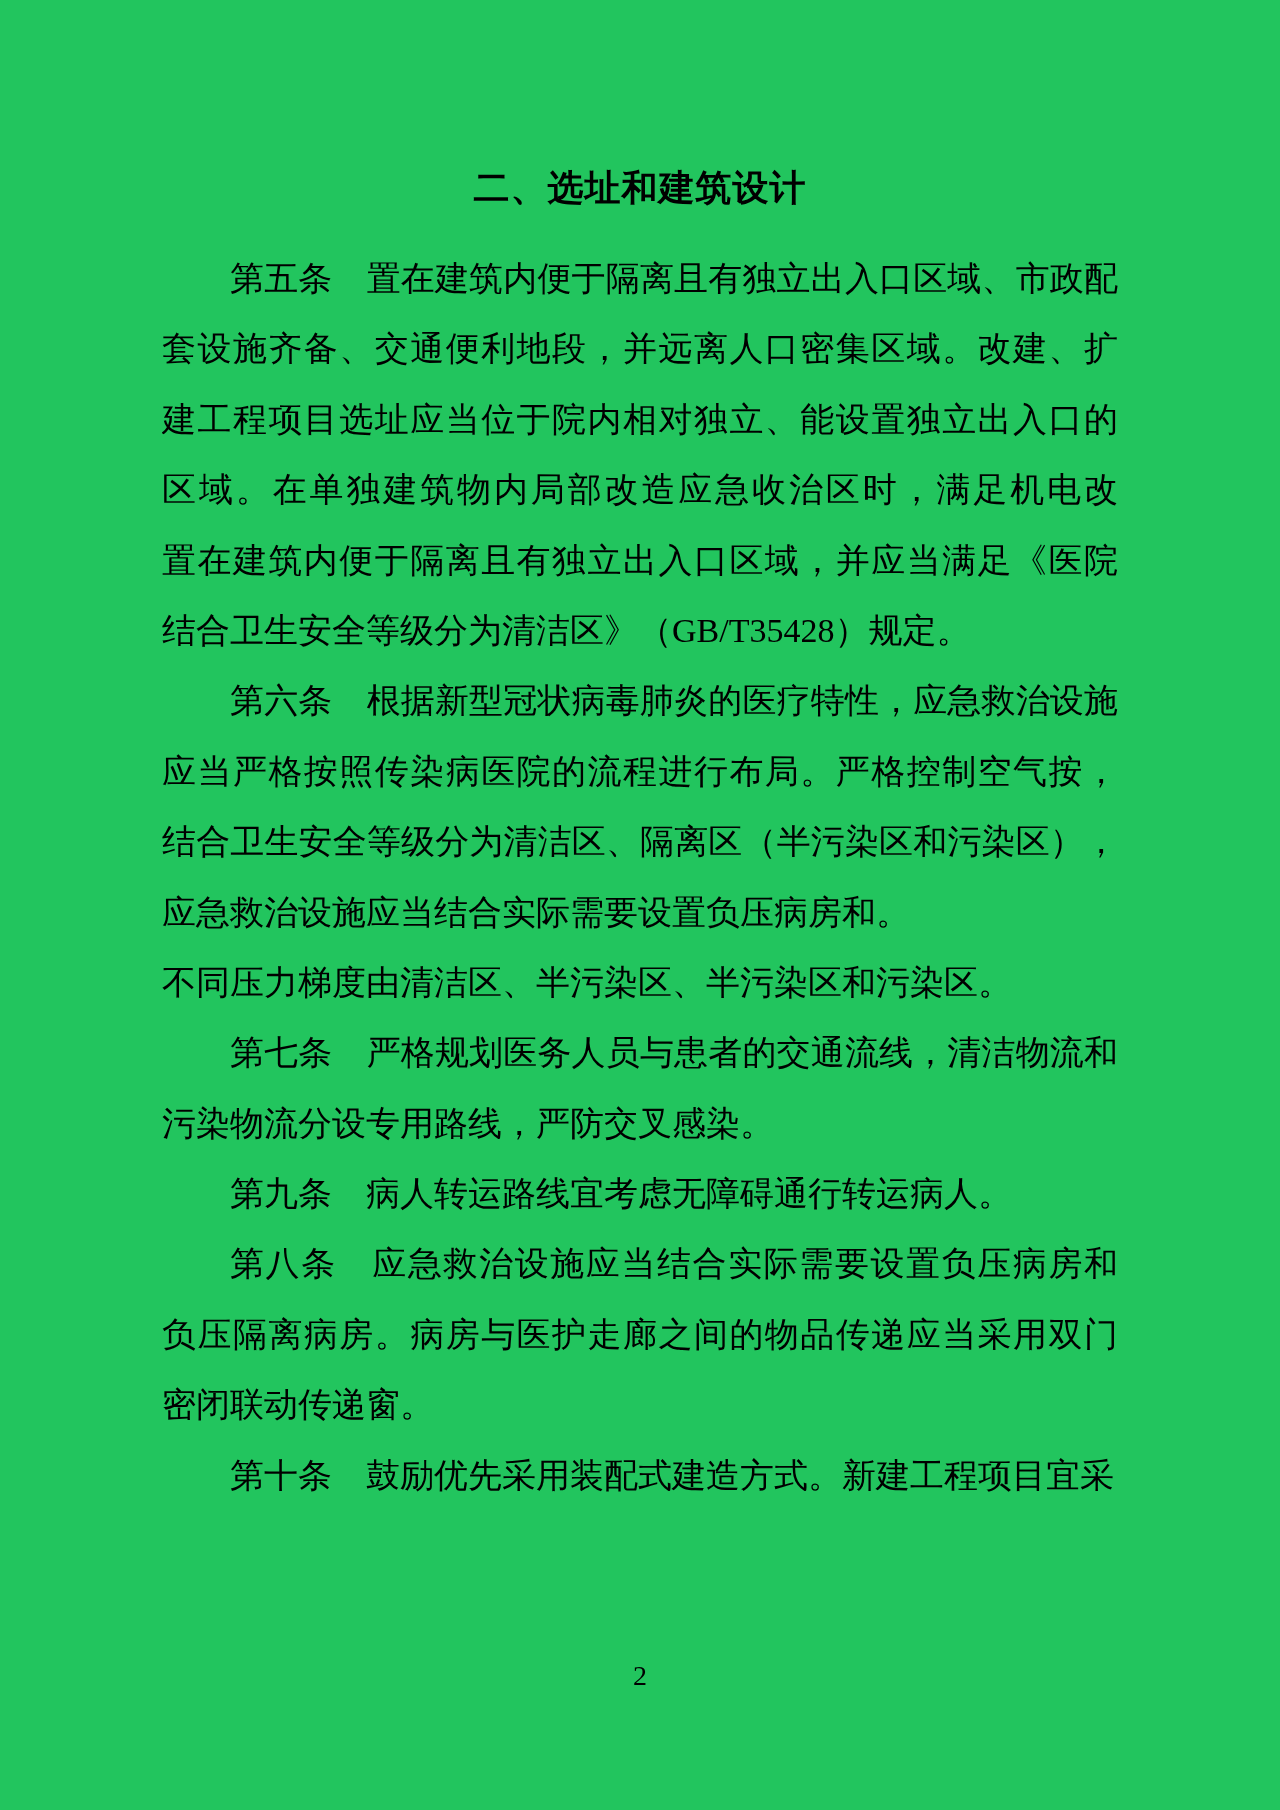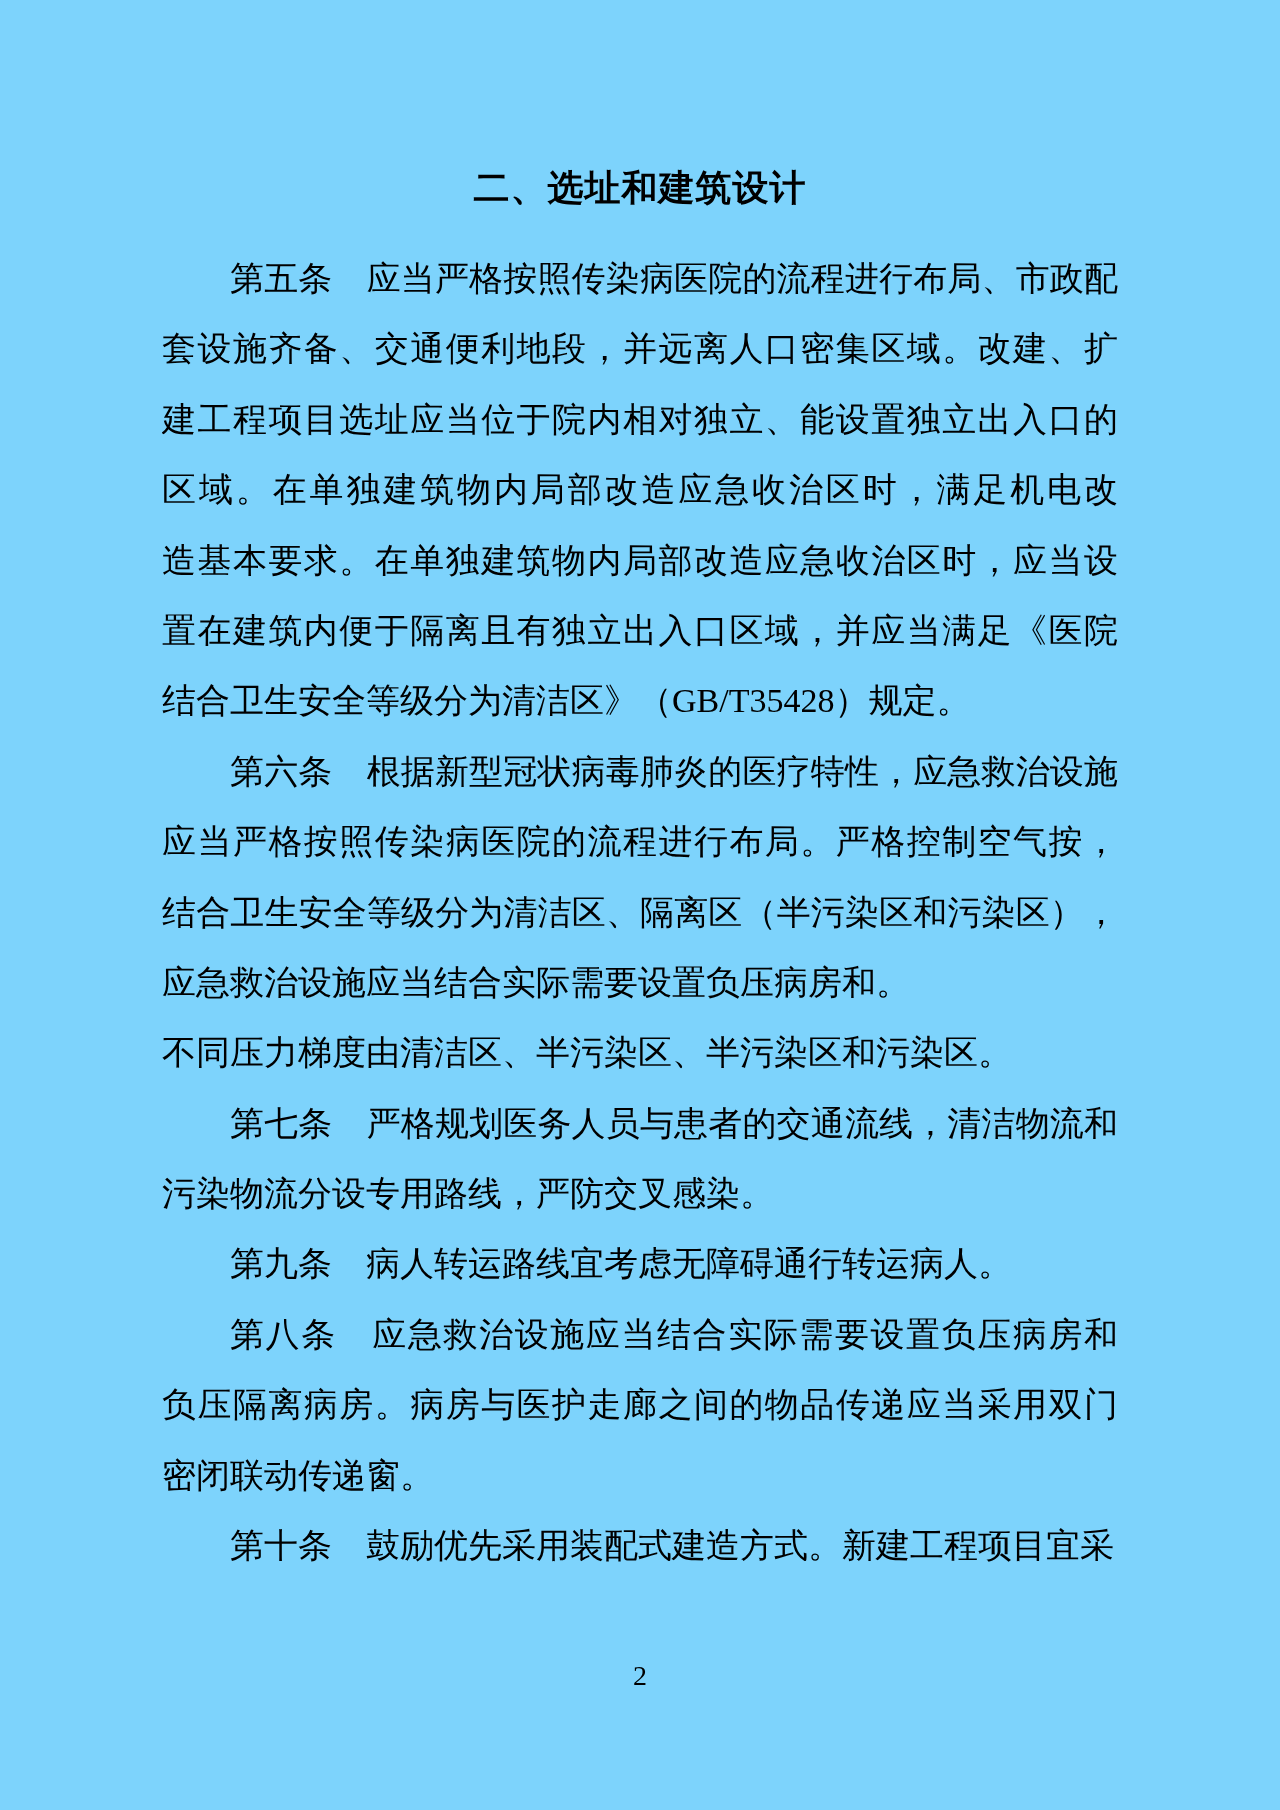--- a/index.html
+++ b/index.html
@@ -11,21 +11,21 @@
     width: 1280px;
     height: 1810px;
     position: relative;
     overflow: hidden;
     color: #000000;
     font-family: "Liberation Serif", "DejaVu Serif", serif;
   }
   .page {
     position: absolute;
     inset: 0;
-    background: #7dd3fc;
+    background: #22c55e;
   }
   .doc-title {
     position: absolute;
     top: 155px;
     left: 162px;
     width: 956px;
     text-align: center;
     font-family: "Liberation Sans", "DejaVu Sans", sans-serif;
     font-weight: 700;
     font-size: 36px;
@@ -70,25 +70,24 @@
   }
 </style>
 </head>
 <body>
 
 <div class="page">
   <div class="doc-title">二、选址和建筑设计</div>
 
   <div class="doc-body">
       <div class="paragraph">
-        <div class="line first">第五条　应当严格按照传染病医院的流程进行布局、市政配</div>
+        <div class="line first">第五条　置在建筑内便于隔离且有独立出入口区域、市政配</div>
         <div class="line">套设施齐备、交通便利地段，并远离人口密集区域。改建、扩</div>
         <div class="line">建工程项目选址应当位于院内相对独立、能设置独立出入口的</div>
         <div class="line">区域。在单独建筑物内局部改造应急收治区时，满足机电改</div>
-        <div class="line">造基本要求。在单独建筑物内局部改造应急收治区时，应当设</div>
         <div class="line">置在建筑内便于隔离且有独立出入口区域，并应当满足《医院</div>
         <div class="line last">结合卫生安全等级分为清洁区》（GB/T35428）规定。</div>
       </div>
       <div class="paragraph">
         <div class="line first">第六条　根据新型冠状病毒肺炎的医疗特性，应急救治设施</div>
         <div class="line">应当严格按照传染病医院的流程进行布局。严格控制空气按，</div>
         <div class="line">结合卫生安全等级分为清洁区、隔离区（半污染区和污染区），</div>
         <div class="line last">应急救治设施应当结合实际需要设置负压病房和。</div>
       </div>
       <div class="paragraph">

